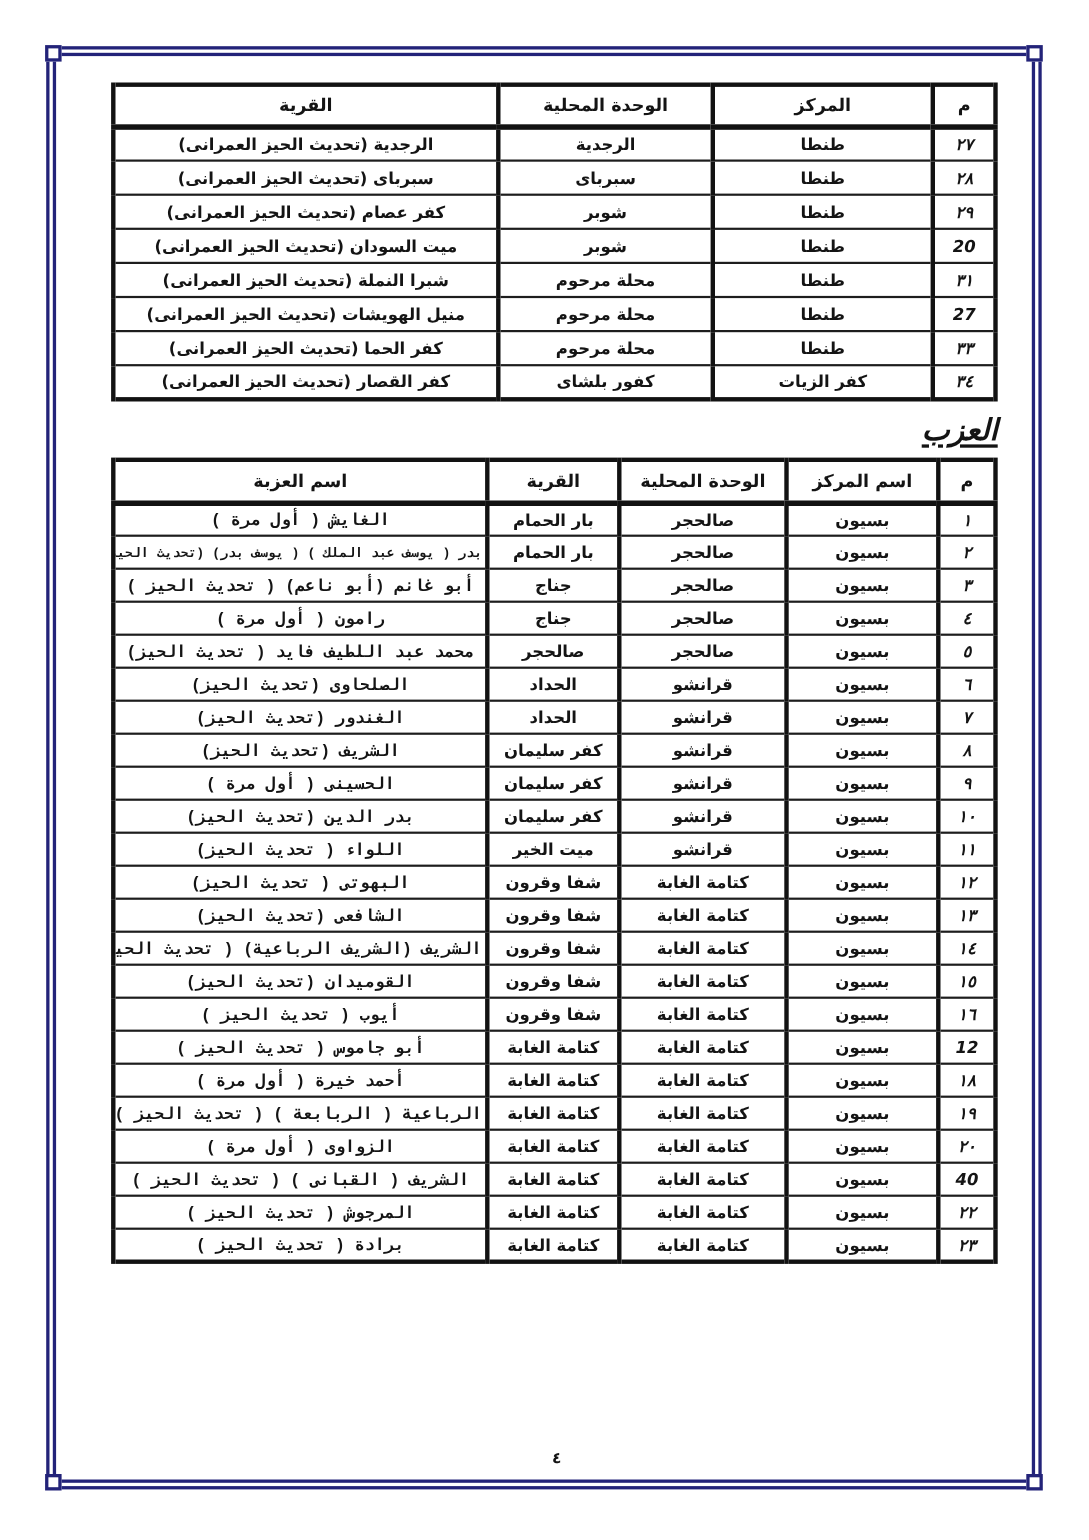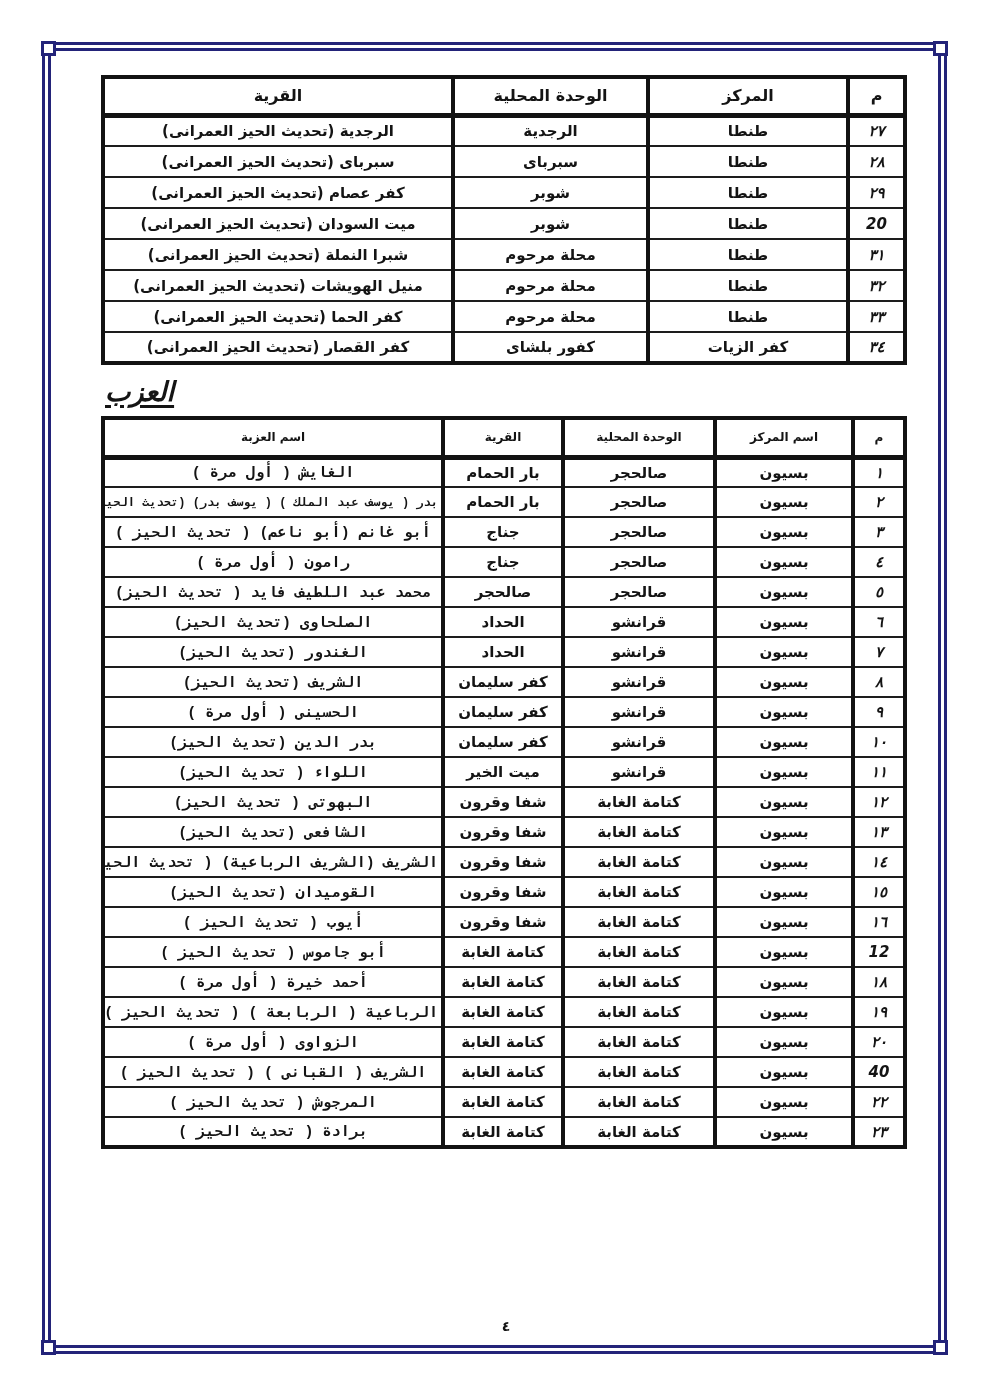--- a/index.html
+++ b/index.html
@@ -60,29 +60,29 @@
     white-space:nowrap;
     overflow:hidden;
     padding:0 3px;
     box-sizing:border-box;
   }
   table{border:4px solid var(--line);}
   thead th{border-bottom:5px solid var(--line);}
 
   .t1 thead th{height:38px;font-size:16px;}
   .t1 tbody td{height:31px;font-size:15px;}
-  .t2 thead th{height:39px;font-size:12px;}
+  .t2 thead th{height:39px;font-size:16px;}
   .t2 tbody td{height:30px;font-size:15px;}
   td.cell-index{font-size:13px;font-style:italic;}
   td.cell-ezba{font-size:14px;font-family:Liberation Mono, monospace;}
   td.cell-ezba.small{font-size:12px;}
 
   .section-title{
     margin:11px 0 9px 0;
-    text-align:left;
+    text-align:right;
     font-size:27px;
     font-weight:bold;
     font-style:italic;
     text-decoration:underline;
     text-decoration-thickness:2.5px;
     text-underline-offset:4px;
   }
   .page-number{
     position:absolute;
     top:1318px;
@@ -147,21 +147,21 @@
             <td class="cell-unit">شوبر</td>
             <td class="cell-village">ميت السودان (تحديث الحيز العمرانى)</td>
           </tr>
           <tr>
             <td class="cell-index">٣١</td>
             <td class="cell-center">طنطا</td>
             <td class="cell-unit">محلة مرحوم</td>
             <td class="cell-village">شبرا النملة (تحديث الحيز العمرانى)</td>
           </tr>
           <tr>
-            <td class="cell-index">٣٢</td>
+            <td class="cell-index">27</td>
             <td class="cell-center">طنطا</td>
             <td class="cell-unit">محلة مرحوم</td>
             <td class="cell-village">منيل الهويشات (تحديث الحيز العمرانى)</td>
           </tr>
           <tr>
             <td class="cell-index">٣٣</td>
             <td class="cell-center">طنطا</td>
             <td class="cell-unit">محلة مرحوم</td>
             <td class="cell-village">كفر الحما (تحديث الحيز العمرانى)</td>
           </tr>

